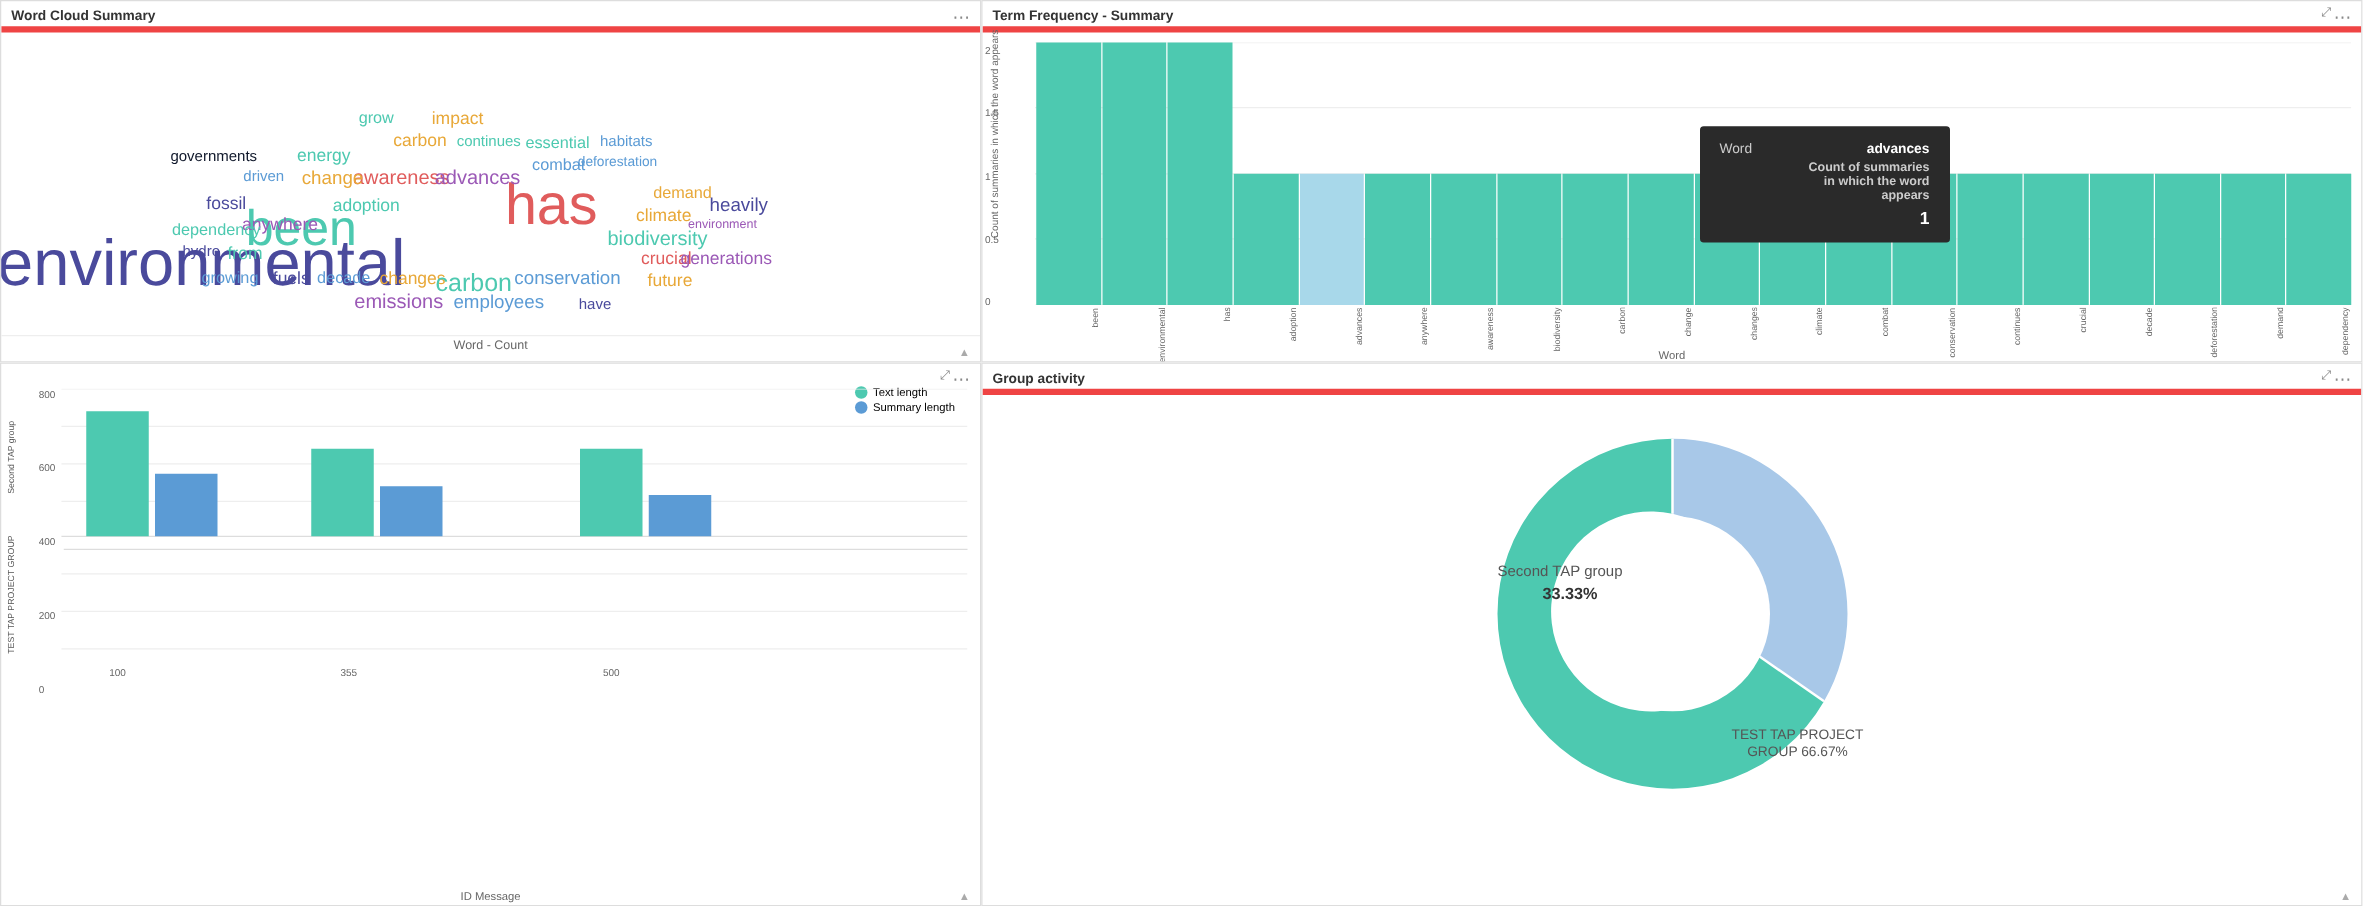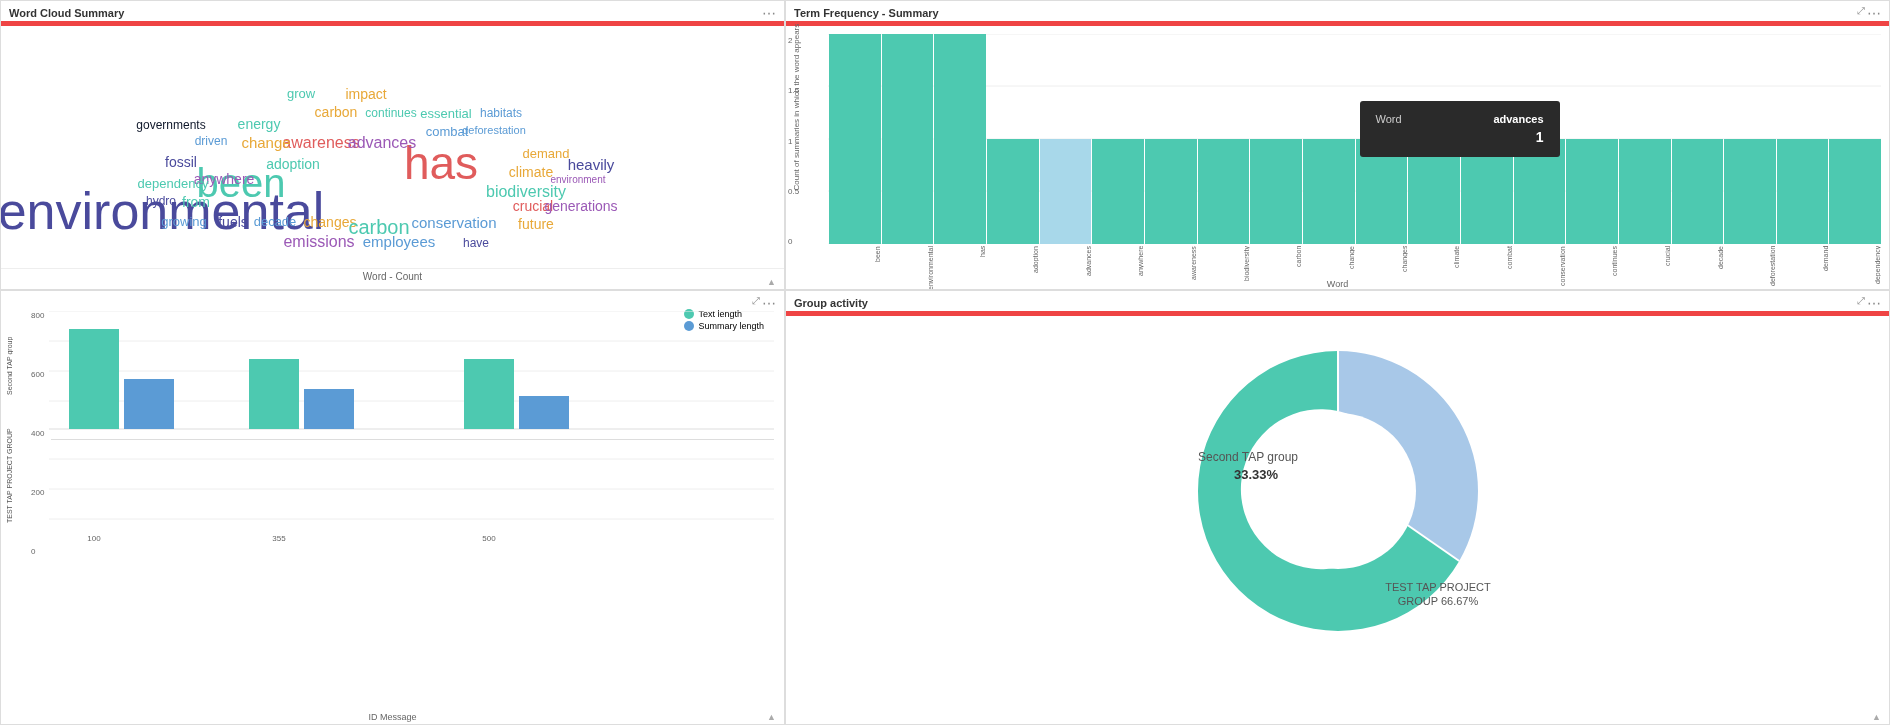--- a/index.html
+++ b/index.html
@@ -164,20 +164,23 @@
       <div style="position:absolute;bottom:2px;left:50%;transform:translateX(-50%);font-size:9px;color:#666;">Word</div>
 
       <div class="tooltip" style="top:75px;left:52%;min-width:200px;">
         <table>
           <tbody>
               <tr>
             <td>Word</td>
             <td>advances</td>
           </tr>
           <tr>
+            <td colspan="2" style="font-size:10px;color:#ccc;">Count of summaries<br>in which the word<br>appears</td>
+          </tr>
+          <tr>
             <td></td>
             <td style="font-weight:bold;text-align:right;font-size:14px;">1</td>
           </tr>
         </tbody>
           </table>
       </div>
     </div>
   </div>
 
   <div class="panel length-panel">

